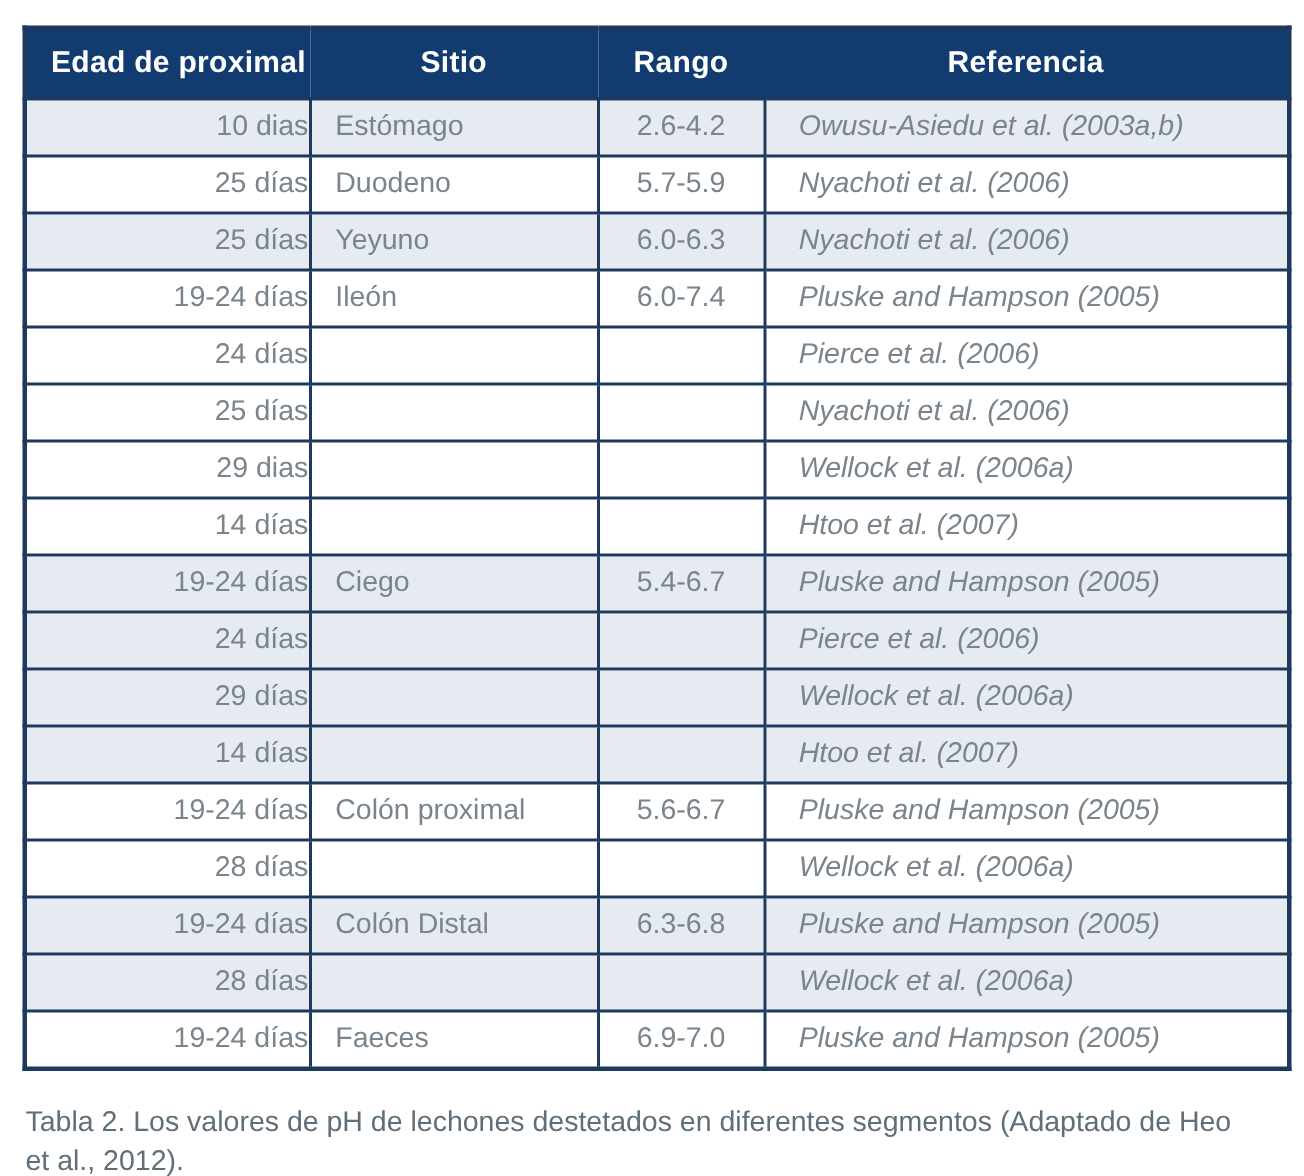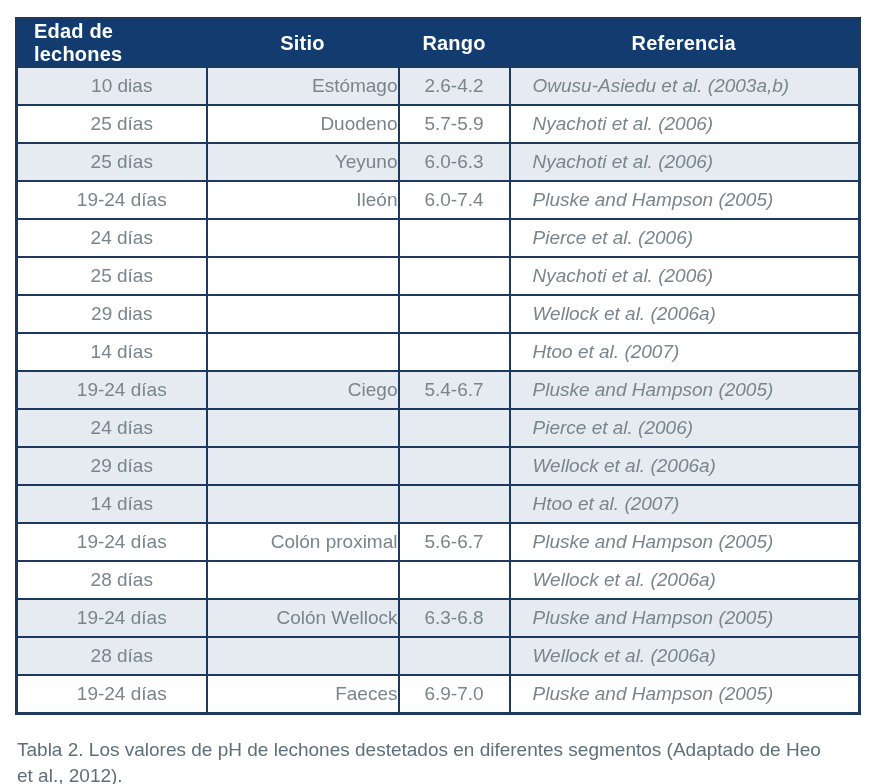--- a/index.html
+++ b/index.html
@@ -39,22 +39,22 @@
     border:2px solid var(--border,#1d3a5e);
     height:36px;
     font-size:19px;
     color:var(--body-text,#79848c);
     padding:0;
     background:#ffffff;
     white-space:nowrap;
     overflow:hidden;
   }
   .ph-table tbody tr.shaded td{background:var(--row-shaded,#e6ebf2);}
-  .ph-table tbody td.c0{text-align:center;padding-left:20px;margin-top:32px;}
-  .ph-table tbody td.c1{text-align:right;padding-left:16px;}
+  .ph-table tbody td.c0{text-align:right;padding-left:20px;margin-top:32px;}
+  .ph-table tbody td.c1{text-align:left;padding-left:16px;}
   .ph-table tbody td.c2{text-align:center;}
   .ph-table tbody td.c3{text-align:left;padding-left:22px;font-style:italic;}
   .caption{
     margin:22px 0 0 2px;
     max-width:812px;
     font-size:19px;
     line-height:26px;
     color:var(--caption-text,#5e6f79);
   }
   .caption b{font-weight:normal;}
@@ -65,21 +65,21 @@
 <div class="wrap">
   <table class="ph-table">
     <colgroup>
       <col style="width:190px">
       <col style="width:192px">
       <col style="width:111px">
       <col style="width:350px">
     </colgroup>
     <thead>
       <tr>
-        <th class="h0">Edad de lechones</th>
+        <th class="h0">Edad de proximal</th>
         <th class="h1">Sitio</th>
         <th class="h2">Rango</th>
         <th class="h3">Referencia</th>
       </tr>
     </thead>
     <tbody>
         <tr class="shaded">
           <td class="c0">10 dias</td>
           <td class="c1">Estómago</td>
           <td class="c2">2.6-4.2</td>
@@ -158,21 +158,21 @@
           <td class="c3">Pluske and Hampson (2005)</td>
         </tr>
         <tr>
           <td class="c0">28 días</td>
           <td class="c1"></td>
           <td class="c2"></td>
           <td class="c3">Wellock et al. (2006a)</td>
         </tr>
         <tr class="shaded">
           <td class="c0">19-24 días</td>
-          <td class="c1">Colón Wellock</td>
+          <td class="c1">Colón Distal</td>
           <td class="c2">6.3-6.8</td>
           <td class="c3">Pluske and Hampson (2005)</td>
         </tr>
         <tr class="shaded">
           <td class="c0">28 días</td>
           <td class="c1"></td>
           <td class="c2"></td>
           <td class="c3">Wellock et al. (2006a)</td>
         </tr>
         <tr>

